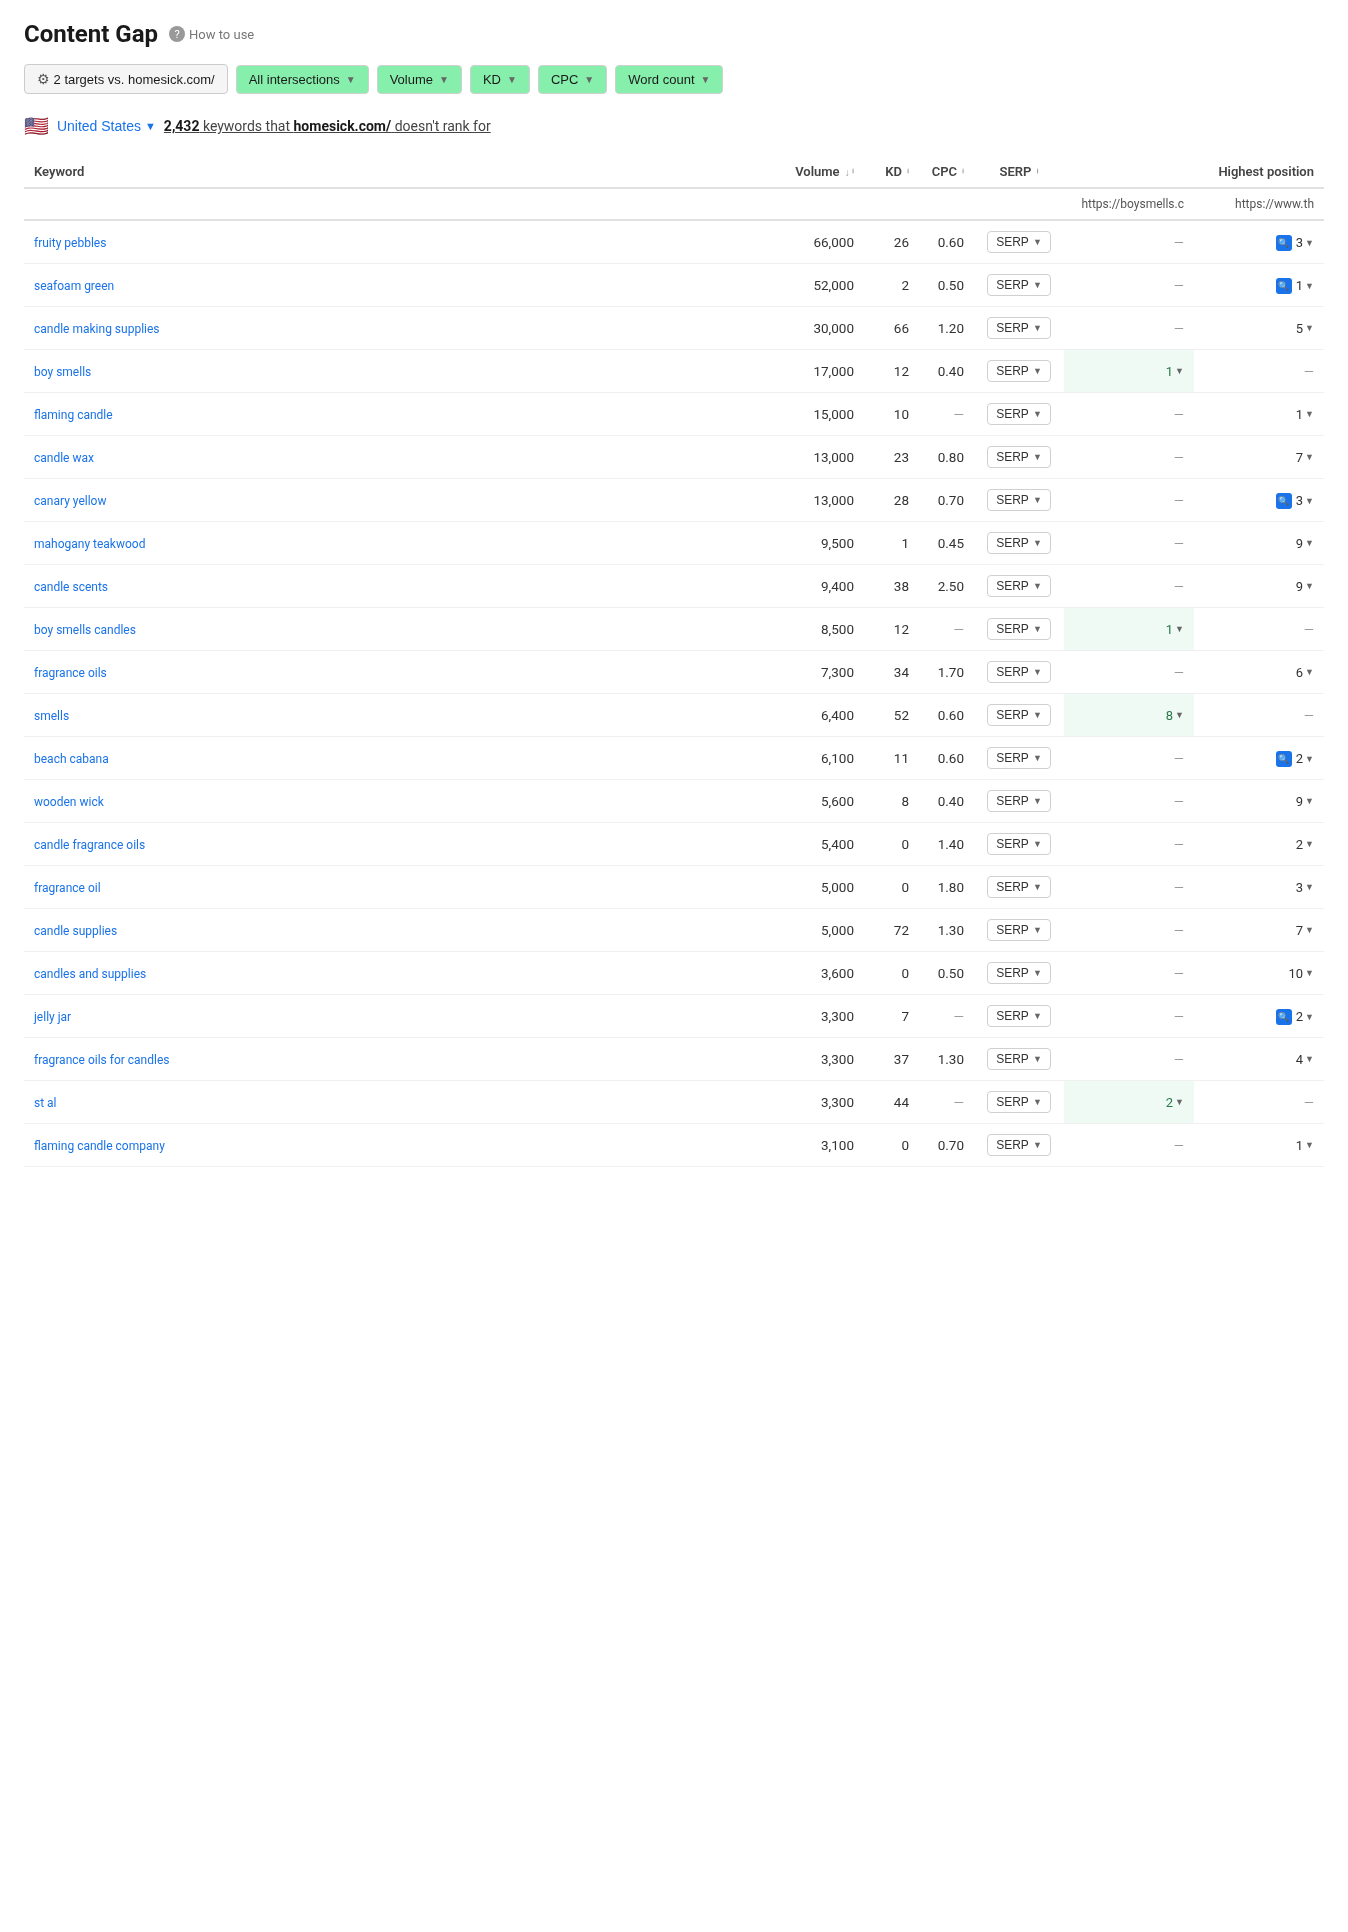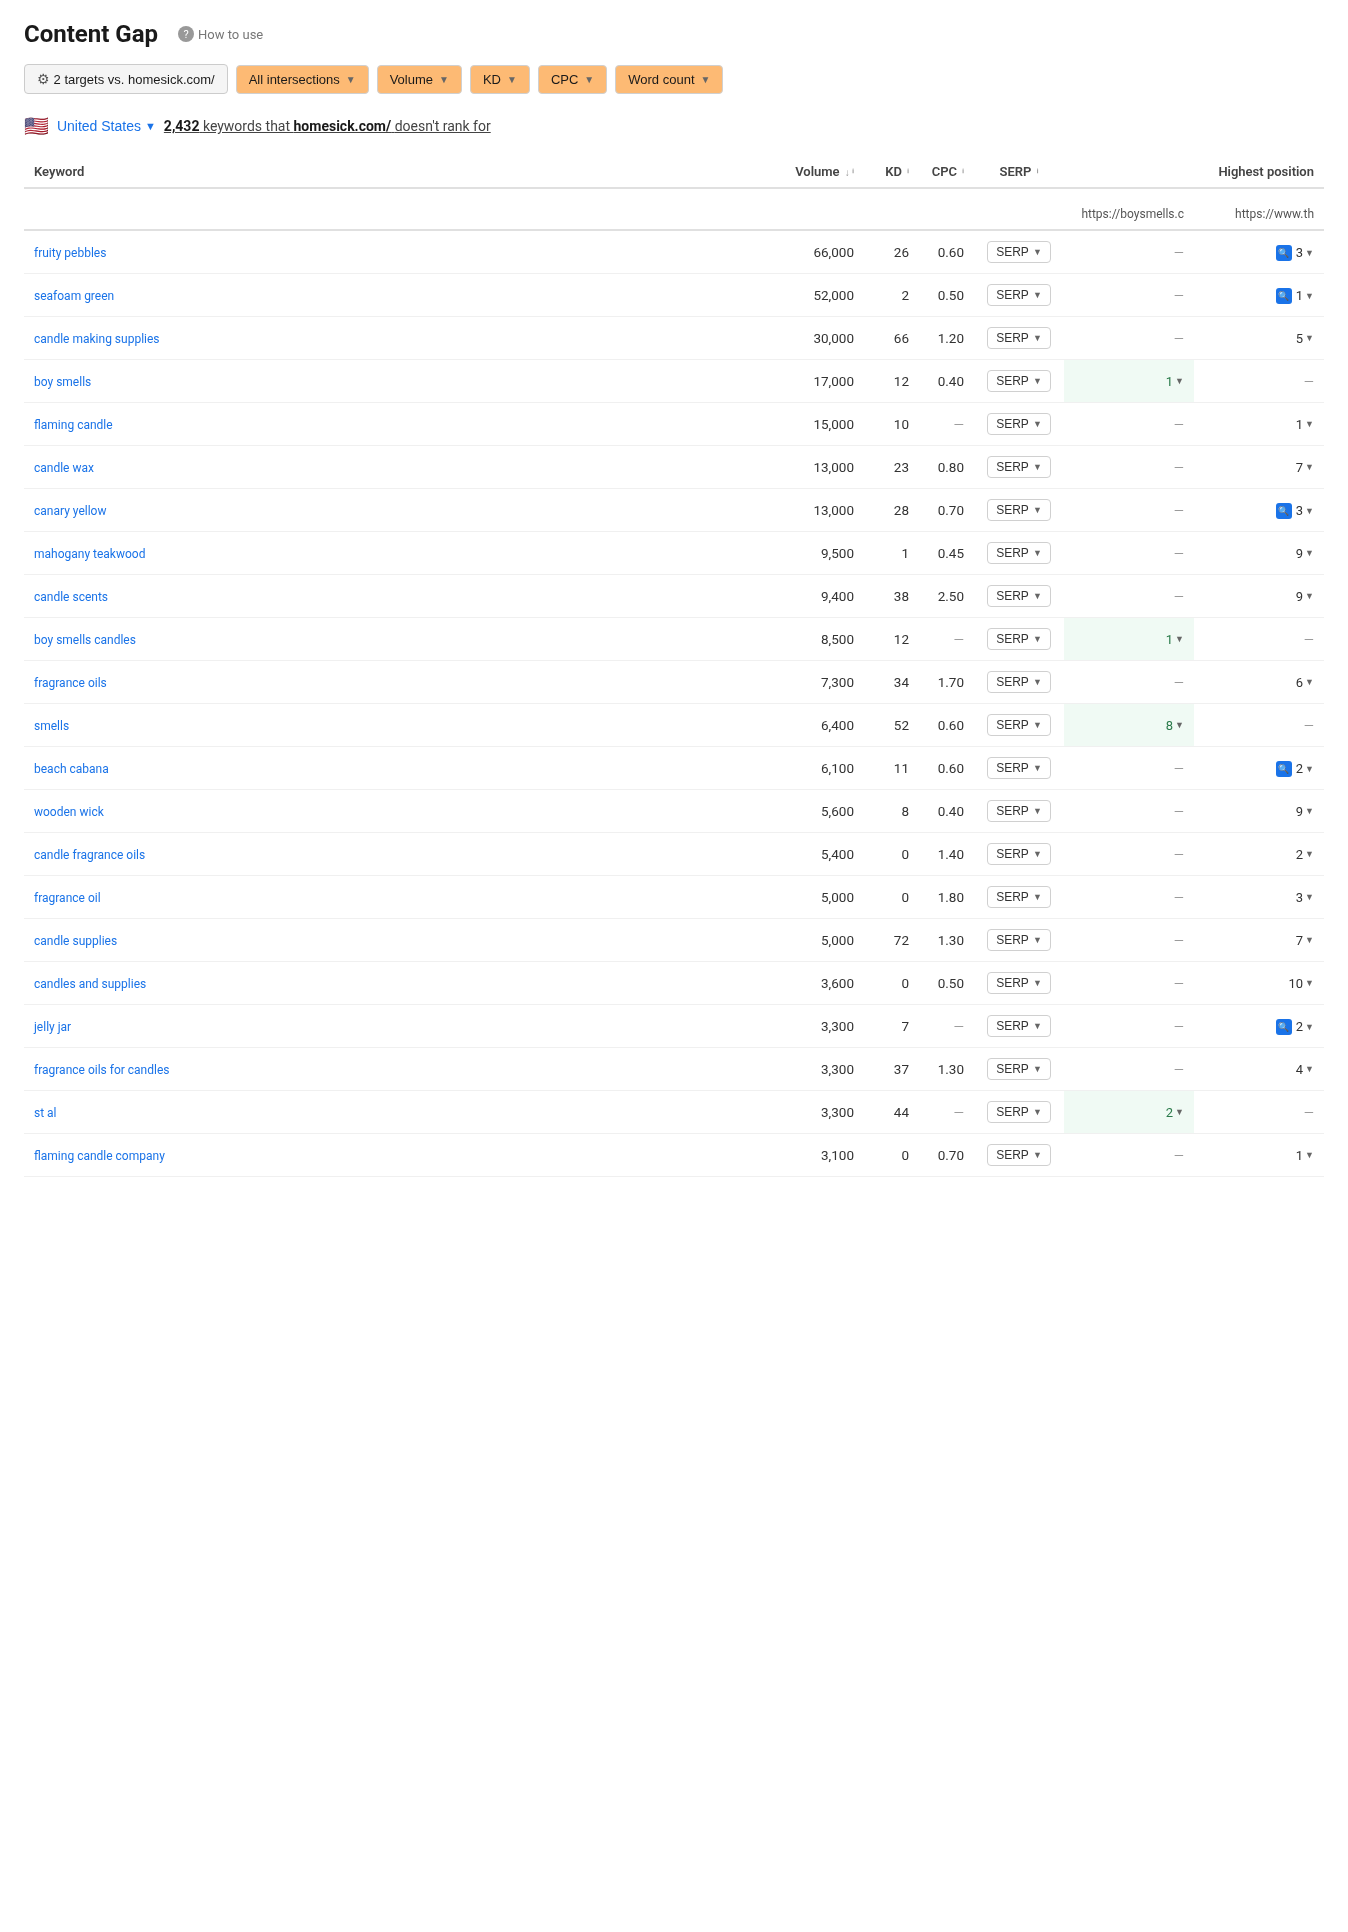--- a/index.html
+++ b/index.html
@@ -8,21 +8,21 @@
       font-size: 14px;
       color: #1a1a1a;
       background: #fff;
       padding: 20px 24px;
     }
     .page-title {
       font-size: 24px;
       font-weight: 700;
       display: flex;
       align-items: center;
-      gap: 20px;
+      gap: 11px;
       margin-bottom: 16px;
     }
     .how-to-use {
       font-size: 13px;
       color: #777;
       font-weight: 400;
       display: flex;
       align-items: center;
       gap: 4px;
     }
@@ -44,21 +44,21 @@
       margin-bottom: 20px;
       flex-wrap: wrap;
     }
     .toolbar-btn {
       display: flex;
       align-items: center;
       gap: 6px;
       padding: 6px 12px;
       border: 1px solid #d0d0d0;
       border-radius: 4px;
-      background: #fdba74;
+      background: #86efac;
       cursor: pointer;
       font-size: 13px;
       color: #1a1a1a;
       white-space: nowrap;
     }
     .toolbar-btn .chevron {
       font-size: 10px;
       color: #666;
     }
     .targets-btn {
@@ -178,21 +178,21 @@
     .pos-value {
       display: inline-flex;
       align-items: center;
       gap: 2px;
     }
     .pos-value .chevron { font-size: 9px; color: #666; }
     .sub-headers th {
       font-size: 12px;
       font-weight: 400;
       color: #666;
-      padding-top: 18px;
+      padding-top: 8px;
       padding-bottom: 8px;
       border-bottom: 1px solid #e0e0e0;
     }
   </style>
 </head>
 <body>
 
 <div class="page-title">
   <span>Content Gap</span>
   <span class="how-to-use">

